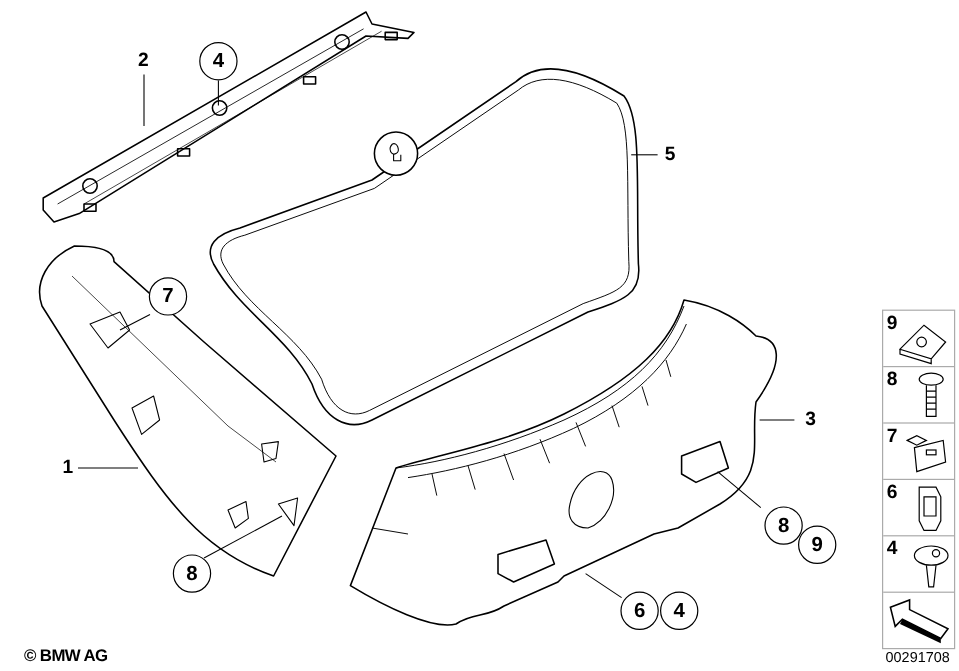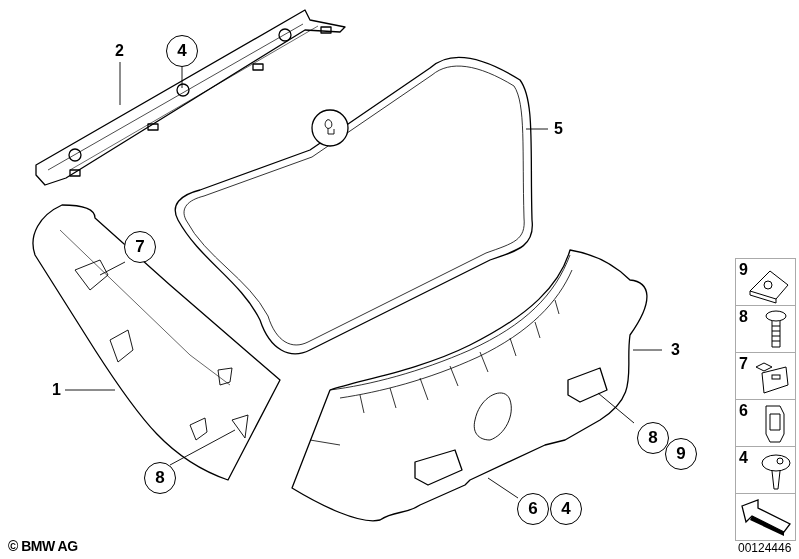--- a/index.html
+++ b/index.html
@@ -6,21 +6,21 @@
   body{width:799px;height:559px;position:relative;overflow:hidden;font-family:"Liberation Sans",sans-serif;}
   svg.main{position:absolute;left:0;top:0;}
   .callout{position:absolute;width:32px;height:32px;border:1.6px solid #000;border-radius:50%;box-sizing:border-box;
     display:flex;align-items:center;justify-content:center;font-weight:bold;font-size:17px;color:#000;background:#fff;}
   .label{position:absolute;font-weight:bold;font-size:16px;color:#000;}
   .legend{position:absolute;left:735px;top:258px;width:61px;border:1px solid #aaa;box-sizing:border-box;}
   .legend .cell{height:46px;border-bottom:1px solid #aaa;position:relative;}
   .legend .cell:last-child{border-bottom:none;}
   .legend .num{position:absolute;left:3px;top:2px;font-weight:bold;font-size:16px;}
   .legend svg{position:absolute;left:0;top:0;}
-  .copyright{position:absolute;left:8px;top:538px;font-size:14px;font-weight:bold;letter-spacing:-0.5px;}
+  .copyright{position:absolute;left:20px;top:538px;font-size:14px;font-weight:bold;letter-spacing:-0.5px;}
   .partno{position:absolute;left:738px;top:541px;font-size:12px;color:#000;}
 </style>
 </head>
 <body>
 
 <svg class="main" width="799" height="559" viewBox="0 0 799 559">
   <g fill="none" stroke="#000" stroke-width="1.3" stroke-linejoin="round">
 
     <g>
       <path d="M36 165 L305 10 L310 20 L345 27 L340 32 L305 30 L66 178 L45 185 L36 175 Z" fill="#fff"></path>
@@ -138,13 +138,13 @@
   </div>
   <div class="cell">
     <svg width="60" height="46">
         <path d="M6 12 L22 6 L22 14 L54 30 L48 38 L16 22 L10 28 Z" fill="#fff" stroke="#000" stroke-width="1.3"></path>
         <path d="M16 22 L48 38 L48 42 L14 26 Z" fill="#000"></path>
       </svg>
   </div>
 </div>
 
 <div class="copyright">© BMW AG</div>
-<div class="partno">00124446</div>
+<div class="partno">00291708</div>
 
 </body></html>

